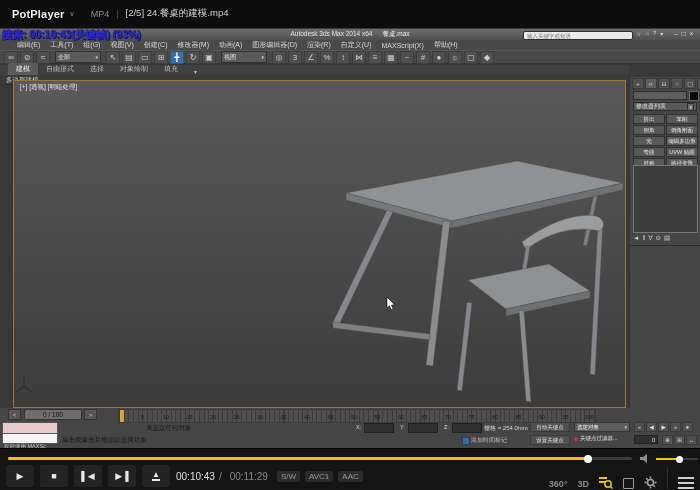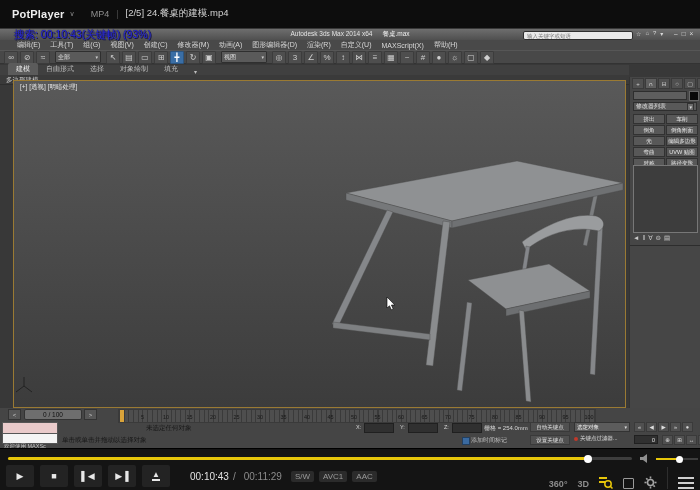--- a/index.html
+++ b/index.html
@@ -11,21 +11,21 @@
   #pp-top{left:0;top:0;width:700px;height:28px;background:#0d0d0d;}
   #pp-top .row{position:absolute;left:12px;top:7px;display:flex;align-items:center;}
   .pp-appname{color:#ededed;font-size:11px;font-weight:bold;letter-spacing:.2px;}
   .pp-chev{color:#8a8a8a;font-size:7px;margin-left:5px;}
   .pp-fmt{color:#8f8f8f;font-size:9px;margin-left:16px;}
   .pp-sep{color:#4a4a4a;font-size:9px;margin:0 7px;}
   .pp-file{color:#d2d2d2;font-size:9.5px;}
 
   
   #maxroot{left:0;top:28px;width:700px;height:420px;background:#383838;}
-  #seek-overlay{left:14px;top:0px;font-size:10.5px;font-weight:normal;color:#2b2be4;
+  #seek-overlay{left:2px;top:0px;font-size:10.5px;font-weight:bold;color:#2b2be4;
     text-shadow:1px 1px 0 #10104a, 0 0 1px #000;white-space:nowrap;z-index:9;}
 
   #mx-title{left:0;top:1px;width:700px;height:11px;
     background:linear-gradient(#6e6e6e,#4f4f4f);border-bottom:1px solid #3a3a3a;}
   #mx-title-text{position:absolute;left:0;right:0;top:1px;text-align:center;font-size:6.5px;color:#e4e4e4;}
   #mx-title-text .doc{margin-left:10px;color:#f0f0f0;}
   #mx-search{position:absolute;left:523px;top:2px;width:102px;height:7px;background:#e9e9e9;
     border:1px solid #2e2e2e;border-radius:2px;font-size:5.5px;color:#777;padding:0 3px;font-family:inherit;}
   #mx-title-icons{position:absolute;left:636px;top:1px;display:flex;gap:4px;color:#d9d9d9;font-size:6px;}
   #mx-win{position:absolute;left:674px;top:1px;display:flex;gap:4px;color:#dcdcdc;font-size:6.5px;}
@@ -118,21 +118,21 @@
   #seek-track{position:absolute;left:8px;top:8px;width:624px;height:3px;background:#3d3d3d;border-radius:2px;}
   #seek-fill{position:absolute;left:0;top:0;height:3px;border-radius:2px;}
   #seek-knob{position:absolute;top:-2.5px;width:8px;height:8px;border-radius:50%;background:#fff;}
   #vol-track{position:absolute;left:656px;top:9px;width:42px;height:2px;background:#3d3d3d;}
   #vol-fill{position:absolute;left:0;top:0;height:2px;}
   #vol-knob{position:absolute;top:-2.5px;width:7px;height:7px;border-radius:50%;background:#fff;}
   #pp-controls{position:absolute;left:6px;top:16px;display:flex;align-items:center;}
   .pp-btn{width:28px;height:22px;background:#232323;border-radius:2px;margin-right:6px;color:#e8e8e8;
     font-size:9px;display:flex;align-items:center;justify-content:center;}
   .pp-btn.eject span{border-bottom:2px solid #e8e8e8;line-height:8px;font-size:8px;}
-  #pp-time{margin-left:14px;font-size:10px;color:#e2e2e2;display:flex;align-items:center;}
+  #pp-time{font-size:10px;color:#e2e2e2;display:flex;align-items:center;}
   #pp-time .dim{color:#8b8b8b;margin:0 4px;}
   .badge{background:#2b2b2b;color:#9a9a9a;font-size:8px;padding:1px 4px;border-radius:2px;margin-left:5px;}
   #pp-right{position:absolute;right:6px;top:18px;display:flex;align-items:flex-end;gap:10px;}
   .pp-rtext{color:#8c8c8c;font-size:9px;font-weight:bold;}
   #pp-square{width:9px;height:9px;border:1.5px solid #9a9a9a;border-radius:1px;}
   #pp-divider{width:1px;height:22px;background:#2e2e2e;}
   #pp-burger{width:16px;height:12px;display:flex;flex-direction:column;justify-content:space-between;}
   #pp-burger div{height:2px;background:#cfcfcf;}
 </style>
 </head>

